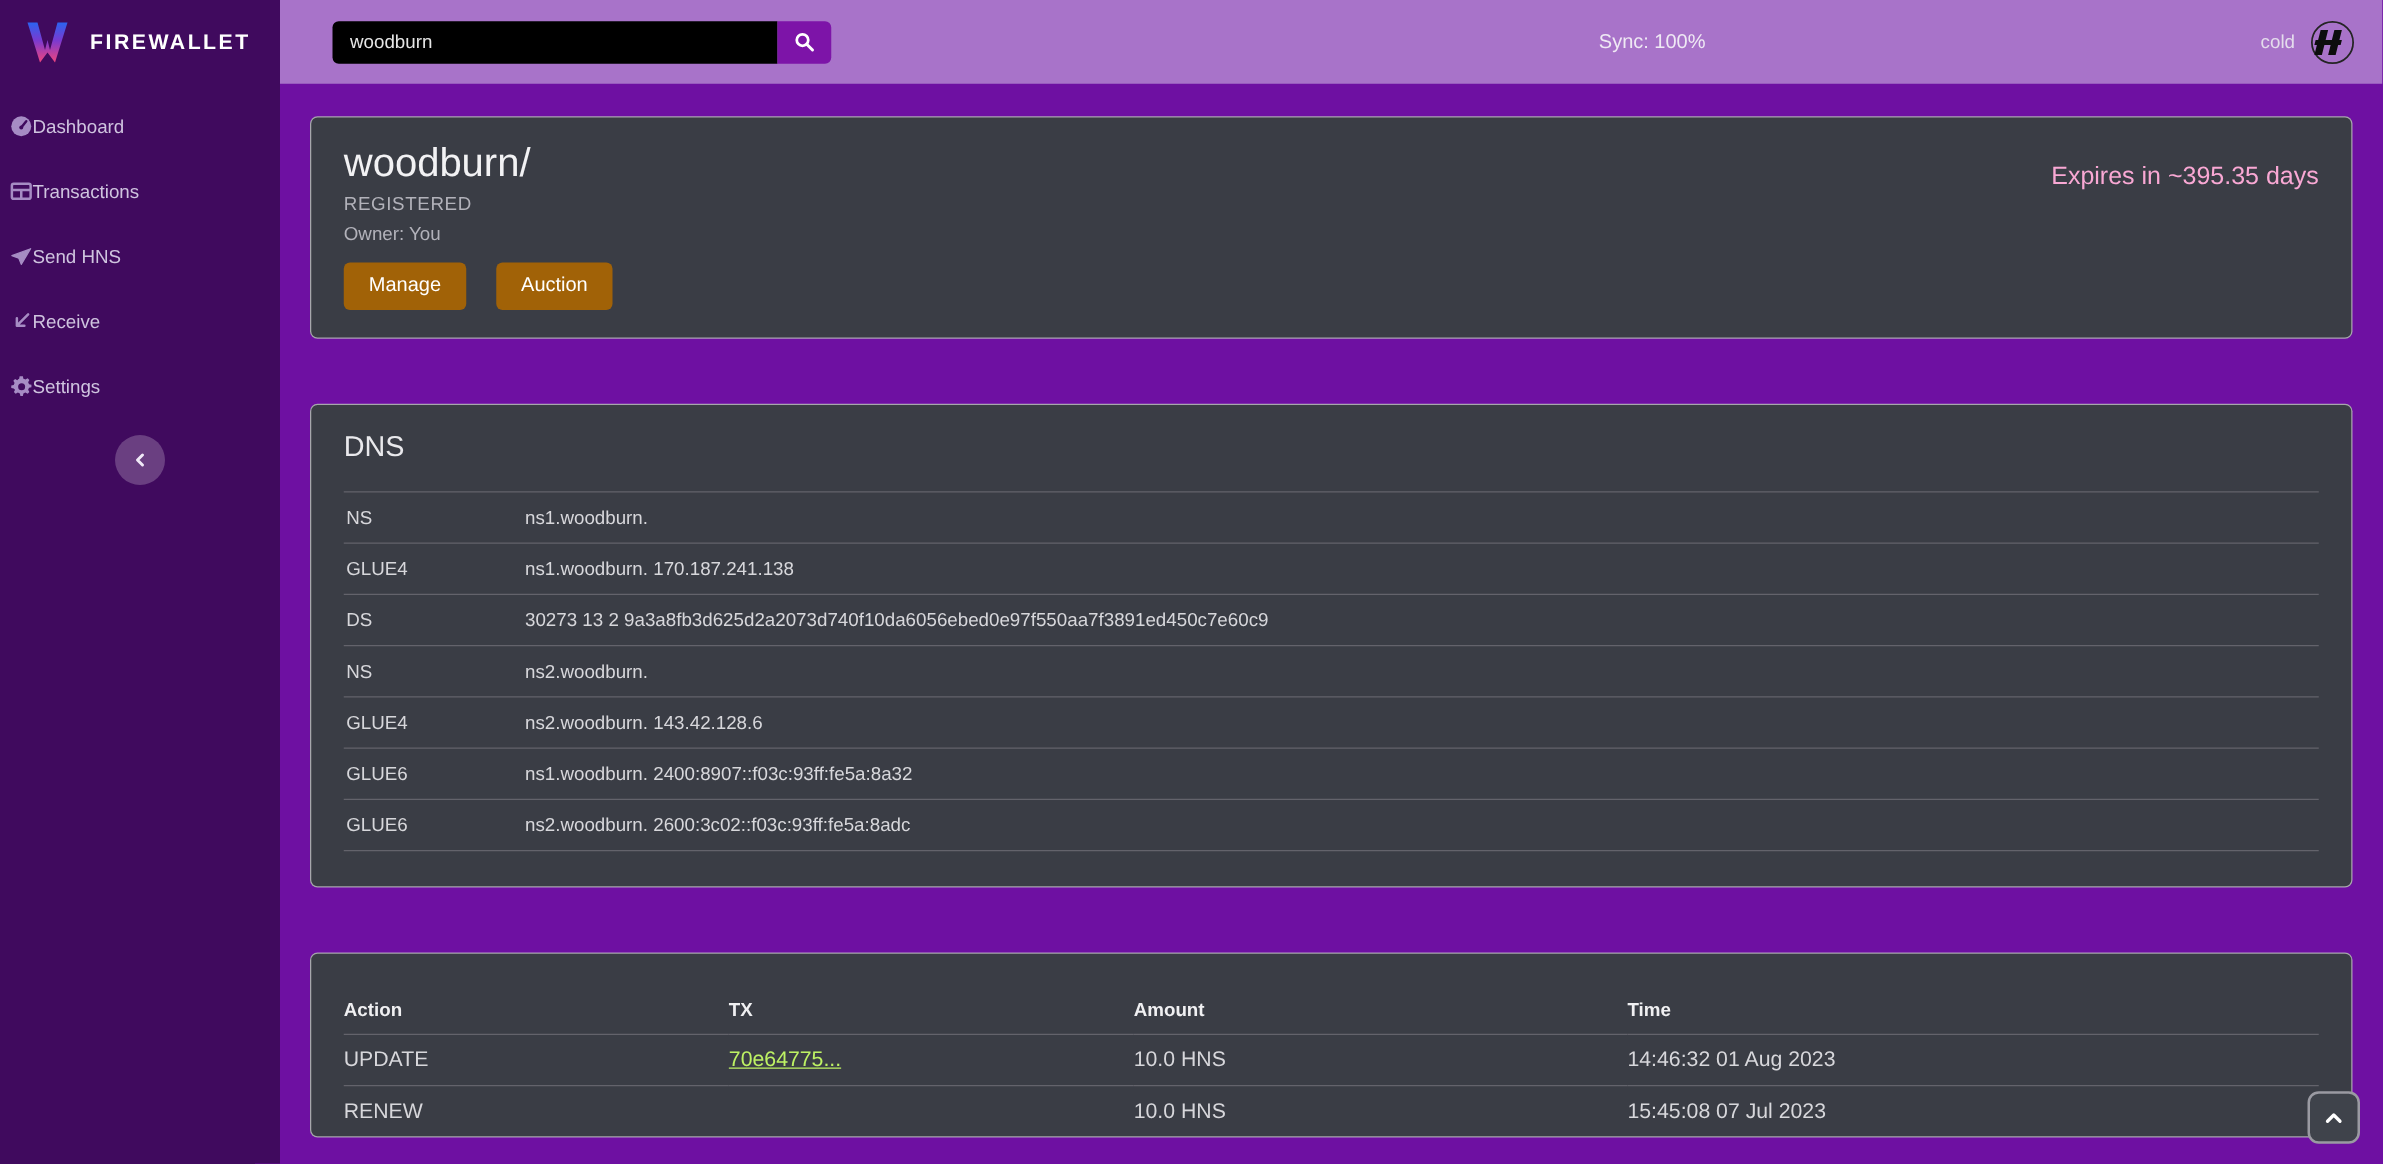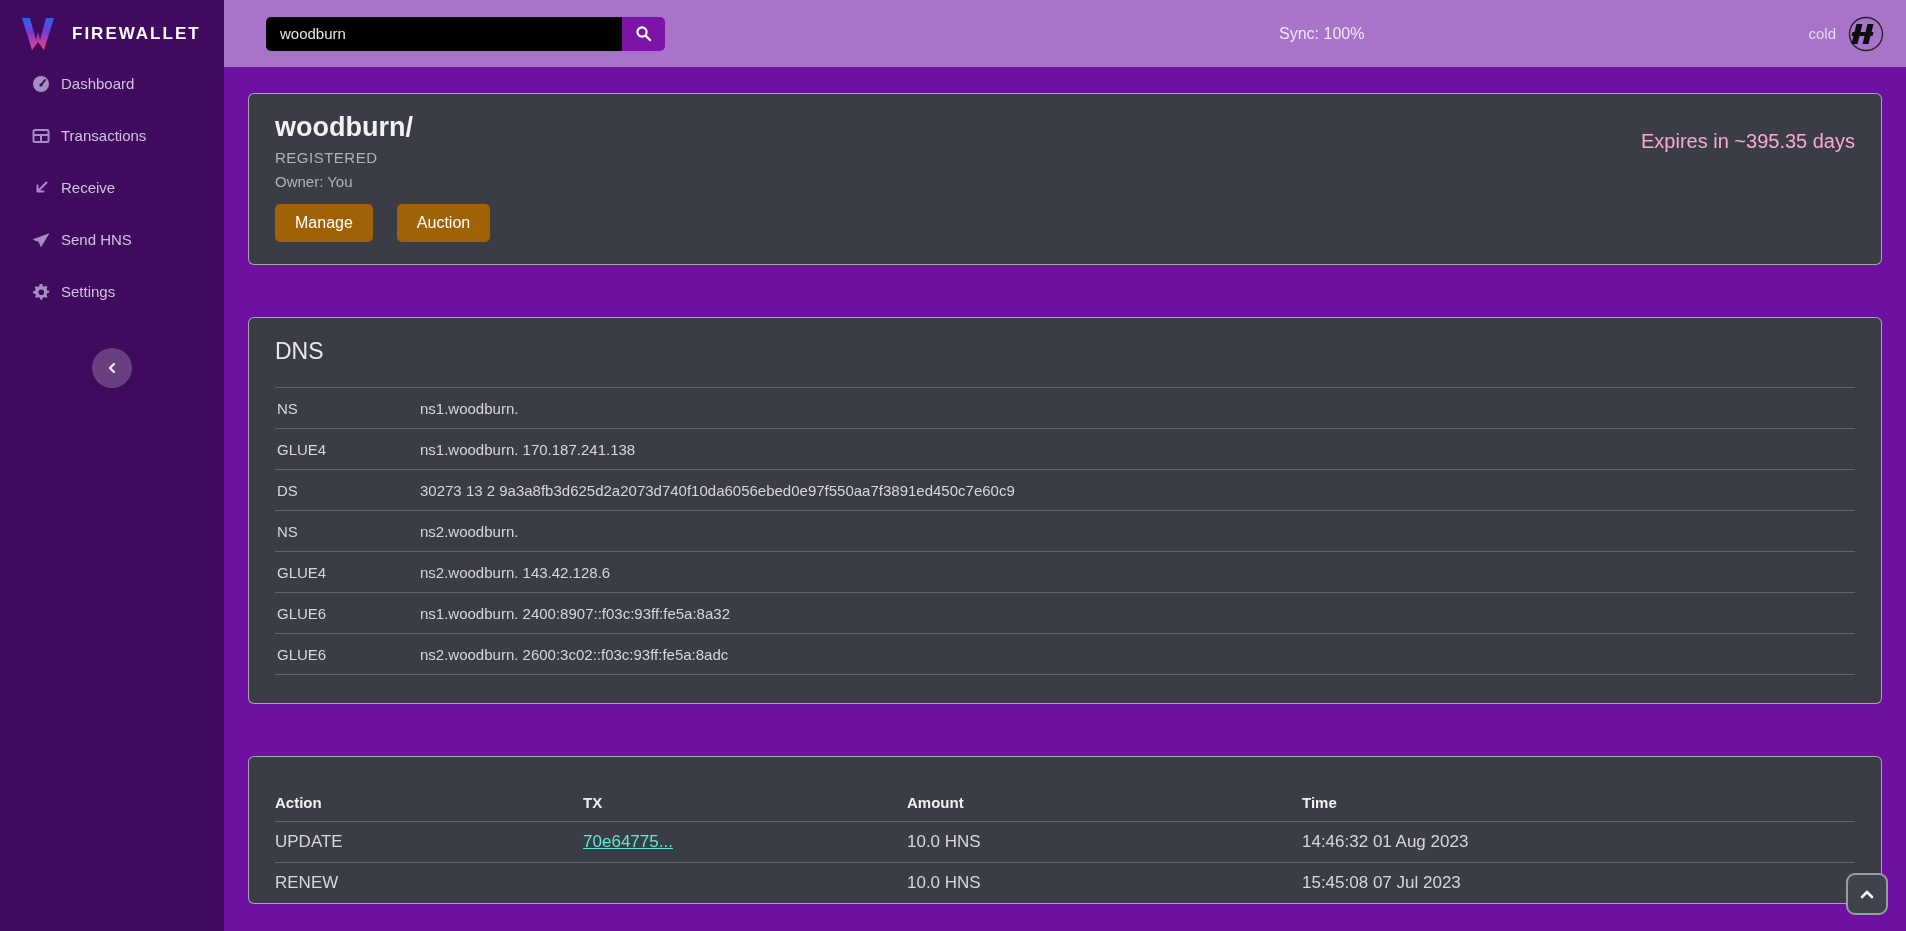--- a/index.html
+++ b/index.html
@@ -5,21 +5,21 @@
   * { margin:0; padding:0; box-sizing:border-box; }
   html,body { width:1906px; height:931px; overflow:hidden; background:#6e10a2;
               font-family:"Liberation Sans","DejaVu Sans",sans-serif; }
   .app { position:relative; width:1906px; height:931px; display:flex; }
 
   
   .sidebar { width:224px; height:100%; background:#400a5e; flex:0 0 224px; position:relative; z-index:3; }
   .brand { height:67px; display:flex; align-items:center; gap:12px; padding:0 16px; }
   .brand-name { color:#ffffff; font-weight:bold; font-size:17px; letter-spacing:2px; }
   .nav { padding-top:8px; }
-  .nav-item { display:flex; align-items:flex-start; gap:11px; height:52px; padding:0 32px;
+  .nav-item { display:flex; align-items:center; height:52px; padding:0 8px;
               color:#cfc4df; font-size:15px; cursor:pointer; }
   .nav-item .ni-icon { width:18px; height:18px; color:#a68cc4; display:flex; align-items:center; justify-content:center; }
   .collapse-btn { position:absolute; left:92px; top:348px; width:40px; height:40px; border-radius:50%;
                   background:rgba(255,255,255,0.22); display:flex; align-items:center; justify-content:center;
                   color:#f0e9f7; cursor:pointer; }
 
   
   .main-col { flex:1; display:flex; flex-direction:column; height:100%; }
   .topbar { height:67px; background:#a873c9; display:flex; align-items:center; padding:0 22px 0 42px; flex:0 0 67px; }
   .search-group { display:flex; height:34px; width:399px; }
@@ -32,21 +32,21 @@
   .wallet-name { color:#e4dcec; font-size:15px; }
   .hs-icon { width:36px; height:36px; }
 
   .content { flex:1; overflow:hidden; padding:26px 24px 0 24px; }
 
   .card { background:#3a3d45; border:1px solid rgba(255,255,255,0.55); border-radius:6px;
           margin-bottom:52px; }
 
   
   .domain-card { padding:18px 26px 22px 26px; position:relative; }
-  .domain-title { color:#f2f2f4; font-size:27px; font-weight:700; }
+  .domain-title { color:#f2f2f4; font-size:32px; font-weight:400; }
   .domain-status { color:#b2b2ba; font-size:15px; margin-top:6px; letter-spacing:0.5px; }
   .domain-owner { color:#b2b2ba; font-size:15px; margin-top:7px; }
   .domain-actions { margin-top:14px; display:flex; gap:24px; }
   .btn-purple { background:#a16207; color:#ffffff; border:none; border-radius:5px; font-size:16px;
                 padding:10px 20px; cursor:pointer; font-family:inherit; }
   .domain-expiry { position:absolute; top:36px; right:26px; color:#f9a8d4; font-size:20px; }
 
   
   .dns-card { padding:20px 26px 28px 26px; }
   .card-title { color:#e9e9ec; font-size:23px; font-weight:400; }
@@ -58,21 +58,21 @@
 
   
   .history-card { padding:18px 0 0 0; margin-bottom:0; }
   .history-card .card-title { padding:0 26px; }
   .hist-table { width:calc(100% - 52px); margin:10px 26px 0 26px; border-collapse:collapse; table-layout:fixed; }
   .hist-table col:nth-child(1){width:19.5%;} .hist-table col:nth-child(2){width:20.5%;}
   .hist-table col:nth-child(3){width:25%;}  .hist-table col:nth-child(4){width:35%;}
   .hist-table th { color:#f0f0f2; font-size:15px; font-weight:bold; text-align:left; height:36px; }
   .hist-table td { color:#d7d7db; font-size:17px; height:41px; vertical-align:middle; }
   .hist-table tbody tr { border-top:1px solid #63636b; }
-  .tx-link { color:#5eead4; text-decoration:underline; cursor:pointer; }
+  .tx-link { color:#bef264; text-decoration:underline; cursor:pointer; }
 
   .scroll-top-btn { position:absolute; right:18px; bottom:16px; width:42px; height:42px;
                     background:#3f434b; border:2px solid #9a9aa2; border-radius:9px;
                     display:flex; align-items:center; justify-content:center; color:#ffffff;
                     cursor:pointer; z-index:5; }
 </style>
 </head>
 <body>
 
 <div class="app">
@@ -109,32 +109,32 @@
           <svg width="18" height="18" viewBox="0 0 18 18">
               <rect x="1.5" y="3" width="15" height="12" rx="1.5" fill="none" stroke="currentColor" stroke-width="2"></rect>
               <path d="M1.5 8 H16.5 M9 8 V15" stroke="currentColor" stroke-width="2"></path>
             </svg>
         </span>
         <span>Transactions</span>
       </div>
       <div class="nav-item">
         <span class="ni-icon">
           <svg width="18" height="18" viewBox="0 0 18 18">
+              <path d="M16.5 3 L1.5 8.5 L7 10.5 L9 15.5 L16.5 3 Z M7 10.5 L16.5 3" fill="currentColor" stroke="currentColor" stroke-width="1" stroke-linejoin="round"></path>
+            </svg>
+        </span>
+        <span>Send HNS</span>
+      </div>
+      <div class="nav-item">
+        <span class="ni-icon">
+          <svg width="18" height="18" viewBox="0 0 18 18">
               <path d="M14.5 3.5 L5.5 12.5 M5.5 6.5 V12.5 H11.5" fill="none" stroke="currentColor" stroke-width="2" stroke-linecap="round" stroke-linejoin="round"></path>
             </svg>
         </span>
         <span>Receive</span>
-      </div>
-      <div class="nav-item">
-        <span class="ni-icon">
-          <svg width="18" height="18" viewBox="0 0 18 18">
-              <path d="M16.5 3 L1.5 8.5 L7 10.5 L9 15.5 L16.5 3 Z M7 10.5 L16.5 3" fill="currentColor" stroke="currentColor" stroke-width="1" stroke-linejoin="round"></path>
-            </svg>
-        </span>
-        <span>Send HNS</span>
       </div>
       <div class="nav-item">
         <span class="ni-icon">
           <svg width="18" height="18" viewBox="0 0 18 18">
               <path fill-rule="evenodd" fill="currentColor" d="M10.3 1l.4 2a6 6 0 0 1 1.6.66l1.8-1 1.4 1.4-1 1.8c.3.5.52 1.04.66 1.6l2 .4v2l-2 .4a6 6 0 0 1-.66 1.6l1 1.8-1.4 1.4-1.8-1a6 6 0 0 1-1.6.66l-.4 2h-2l-.4-2a6 6 0 0 1-1.6-.66l-1.8 1-1.4-1.4 1-1.8A6 6 0 0 1 3 10.7l-2-.4v-2l2-.4a6 6 0 0 1 .66-1.6l-1-1.8 1.4-1.4 1.8 1A6 6 0 0 1 7.3 3l.4-2h2.6zM9.3 6.5a2.8 2.8 0 1 0 0 5.6 2.8 2.8 0 0 0 0-5.6z"></path>
             </svg>
         </span>
         <span>Settings</span>
       </div>
     </div>

